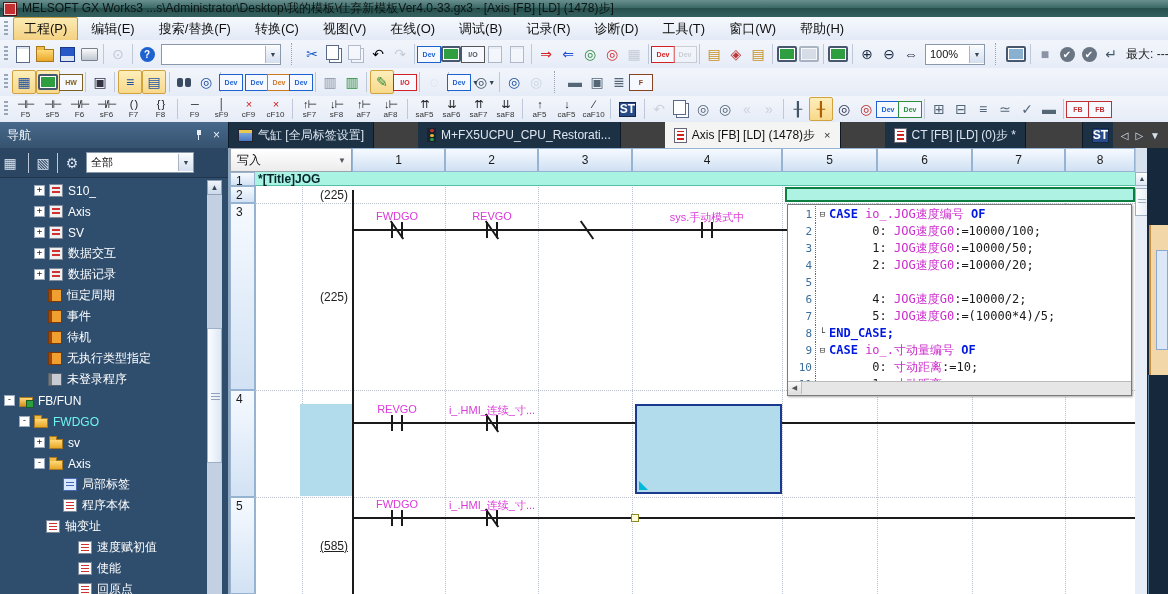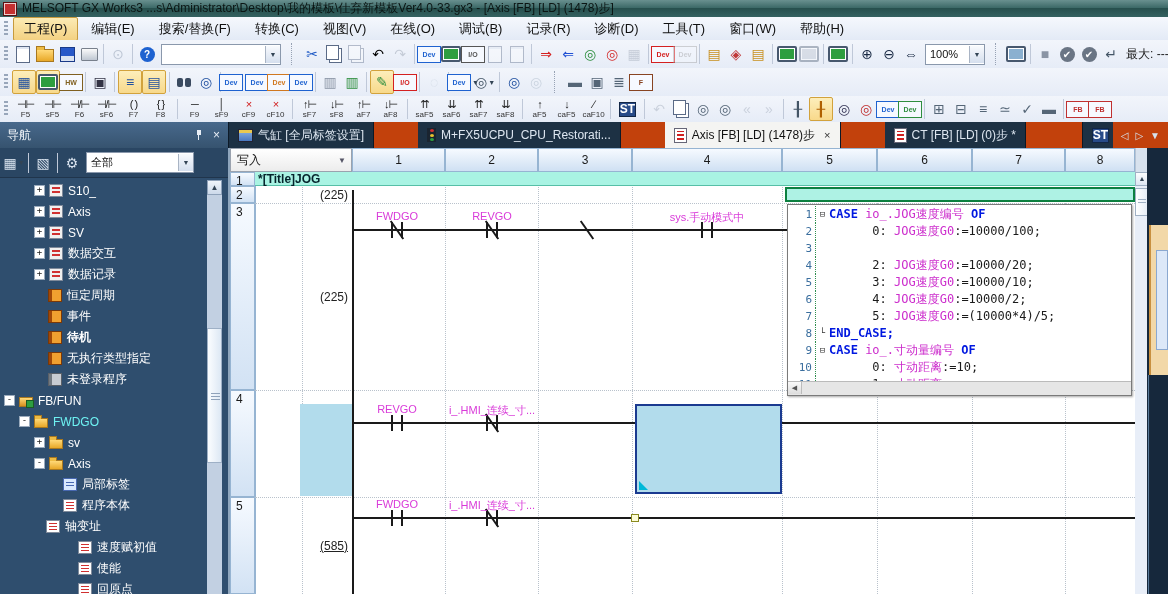--- a/index.html
+++ b/index.html
@@ -55,21 +55,21 @@
     border-left:1px solid #a9b4c4;display:flex;align-items:center;justify-content:center;font-size:7px;color:#345;flex:none;}
   .sep{width:1px;height:20px;background:#bfc8d8;margin:0 3px;flex:none;}
   .brk{width:5px;height:22px;margin:0 4px 0 7px;border-left:1px dotted #97a2b4;flex:none;}
   .tlb{font-size:12px;color:#222;margin:0 4px;white-space:nowrap;}
   .sym{width:27px;height:24px;display:flex;flex-direction:column;align-items:center;justify-content:center;flex:none;border-radius:2px;}
   .sym .sg{font-size:11px;line-height:11px;color:#1a1a1a;letter-spacing:-1px;white-space:nowrap;}
   .sym .sk{font-size:8px;line-height:9px;color:#333;}
   .stbadge{width:15px;height:13px;background:#274a88;color:#fff;font-size:12px;font-weight:bold;
     display:flex;align-items:center;justify-content:center;border:1px solid #122646;}
   
-  .tabstrip{left:0;top:122px;width:1168px;height:26px;background:#c2410c;display:flex;}
+  .tabstrip{left:0;top:122px;width:1168px;height:26px;background:#404040;display:flex;}
   .navcap{width:228px;height:26px;background:linear-gradient(#48698c,#36536f);display:flex;align-items:center;
     color:#f2f6fa;font-size:12px;flex:none;border-right:1px solid #0d1a28;}
   .navcap .t{padding-left:7px;flex:1;}
   .pin{width:8px;height:10px;position:relative;margin-right:10px;}
   .pin:before{content:"";position:absolute;left:2px;top:0;width:4px;height:5px;background:#e8eef6;}
   .pin:after{content:"";position:absolute;left:3.5px;top:5px;width:1px;height:5px;background:#e8eef6;}
   .capx{color:#e8eef6;font-size:12px;margin-right:8px;line-height:10px;}
   .tabs{display:flex;align-items:stretch;flex:1;overflow:hidden;gap:44px;}
   .tab{display:flex;align-items:center;padding:0 9px;font-size:12px;color:#dde6f0;background:#1d3144;
     border-right:1px solid #0c1826;white-space:nowrap;gap:5px;}
@@ -690,21 +690,21 @@
         <div class="trow" style="padding-left: 34px;">
           <div class="spc"></div>
           <div class="ti book"></div>
           <span>恒定周期</span>
         </div>
         <div class="trow" style="padding-left: 34px;">
           <div class="spc"></div>
           <div class="ti book"></div>
           <span>事件</span>
         </div>
-        <div class="trow" style="padding-left: 34px; font-weight: bold;">
+        <div class="trow" style="padding-left: 34px;">
           <div class="spc"></div>
           <div class="ti book"></div>
           <span>待机</span>
         </div>
         <div class="trow" style="padding-left: 34px;">
           <div class="spc"></div>
           <div class="ti book"></div>
           <span>无执行类型指定</span>
         </div>
         <div class="trow" style="padding-left: 34px;">
@@ -851,23 +851,23 @@
         <div class="cbar" style="left: 266px; top: 362px;"></div>
         <div class="cslash" style="left: 261px; top: 359px;"></div>
         <div class="clabel" style="left: 196px; top: 350px;">i_.HMI_连续_寸...</div>
         <div class="junc" style="left: 401px; top: 366px;"></div>
       </div>
 
     <div class="stwin">
       <div class="stlines" id="stlines">
           <div class="stline"><span class="num">1</span><span class="fold">⊟</span><span class="code"><span class="k">CASE </span><span class="i">io_.JOG速度编号</span><span class="k"> OF</span></span></div>
           <div class="stline"><span class="num">2</span><span class="fold"></span><span class="code"><span class="p">      0: </span><span class="i">JOG速度G0</span><span class="p">:=10000/100;</span></span></div>
-          <div class="stline"><span class="num">3</span><span class="fold"></span></div>
+          <div class="stline"><span class="num">3</span><span class="fold"></span><span class="code"><span class="p">      1: </span><span class="i">JOG速度G0</span><span class="p">:=10000/50;</span></span></div>
           <div class="stline"><span class="num">4</span><span class="fold"></span><span class="code"><span class="p">      2: </span><span class="i">JOG速度G0</span><span class="p">:=10000/20;</span></span></div>
-          <div class="stline"><span class="num">5</span><span class="fold"></span><span class="code"><span class="p">      3: </span><span class="i">JOG速度G0</span><span class="p">:=10000/10;</span></span></div>
+          <div class="stline"><span class="num">5</span><span class="fold"></span></div>
           <div class="stline"><span class="num">6</span><span class="fold"></span><span class="code"><span class="p">      4: </span><span class="i">JOG速度G0</span><span class="p">:=10000/2;</span></span></div>
           <div class="stline"><span class="num">7</span><span class="fold"></span><span class="code"><span class="p">      5: </span><span class="i">JOG速度G0</span><span class="p">:=(10000*4)/5;</span></span></div>
           <div class="stline"><span class="num">8</span><span class="fold">└</span><span class="code"><span class="k">END_CASE;</span></span></div>
           <div class="stline"><span class="num">9</span><span class="fold">⊟</span><span class="code"><span class="k">CASE </span><span class="i">io_.寸动量编号</span><span class="k"> OF</span></span></div>
           <div class="stline"><span class="num">10</span><span class="fold"></span><span class="code"><span class="p">      0: </span><span class="i">寸动距离</span><span class="p">:=10;</span></span></div>
           <div class="stline"><span class="num">11</span><span class="fold"></span><span class="code"><span class="p">      1: </span><span class="i">寸动距离</span><span class="p">:=</span></span></div>
         </div>
       <div class="sthsb">
         <div class="lbtn">◀</div>
       </div>

